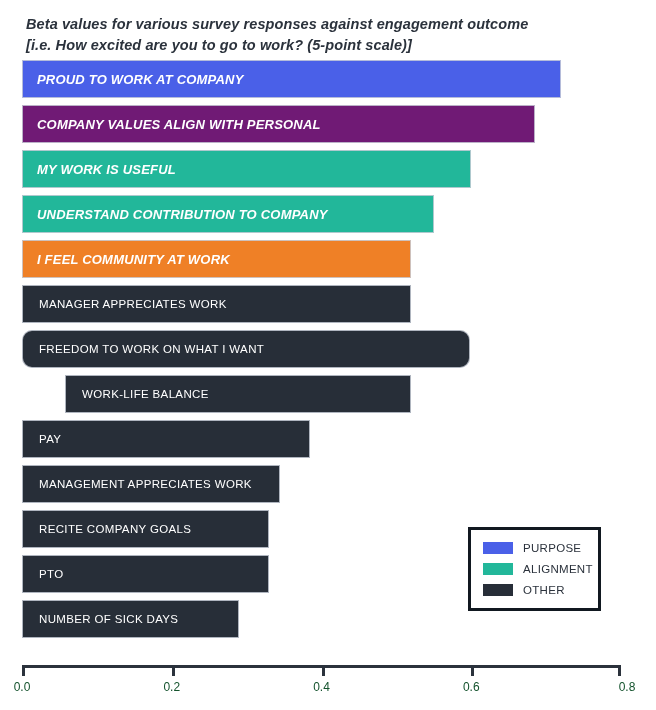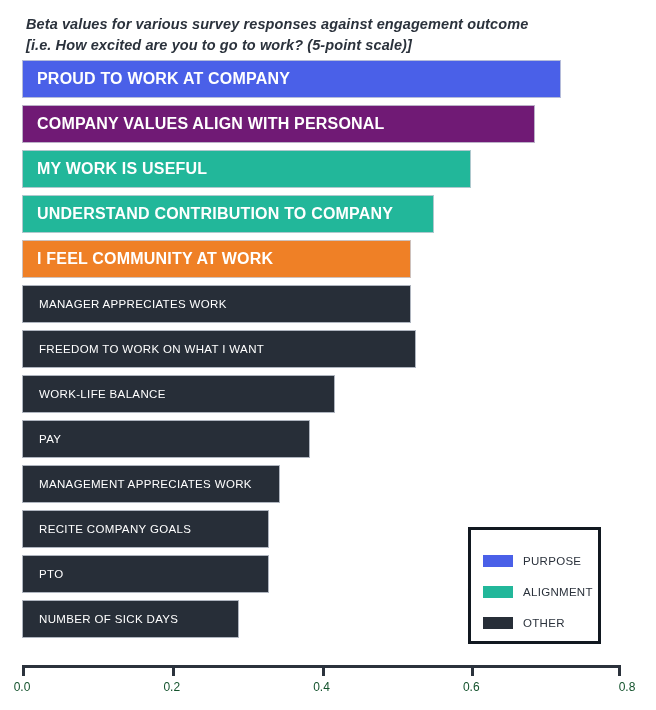--- a/index.html
+++ b/index.html
@@ -57,21 +57,22 @@
   }
   .bar-label {
     color: #ffffff;
     font-size: 11.5px;
     padding-left: 16px;
     letter-spacing: 0.35px;
     white-space: nowrap;
   }
   .bar.highlight .bar-label {
     font-weight: bold;
-    font-size: 16px;
+    font-style: italic;
+    font-size: 13px;
     letter-spacing: 0.2px;
     padding-left: 14px;
   }
 
   
   #x-axis {
     position: absolute;
     left: 22px;
     top: 665px;
     width: 599px;
@@ -110,21 +111,20 @@
     box-sizing: border-box;
     background: #ffffff;
     border: 3px solid #111820;
     padding: 9px 10px 9px 12px;
   }
   .legend-item {
     display: flex;
     align-items: center;
     height: 18px;
     margin-bottom: 3px;
-    margin-top: 13px;
   }
   .legend-item:last-child { margin-bottom: 0; }
   .legend-swatch {
     width: 30px;
     height: 12px;
     flex: 0 0 auto;
   }
   .legend-text {
     margin-left: 10px;
     font-size: 11.5px;
@@ -166,26 +166,26 @@
       <div class="bar highlight" style="width: 389.35px; background: rgb(239, 128, 38);">
         <span class="bar-label">I FEEL COMMUNITY AT WORK</span>
       </div>
     </div>
     <div class="bar-row" style="top: 227px; height: 38px;">
       <div class="bar" style="width: 389.35px; background: rgb(39, 46, 56);">
         <span class="bar-label">MANAGER APPRECIATES WORK</span>
       </div>
     </div>
     <div class="bar-row" style="top: 272px; height: 38px;">
-      <div class="bar" style="width: 394px; background: rgb(39, 46, 56);">
+      <div class="bar" style="width: 448px; background: rgb(39, 46, 56); border-radius: 10px;">
         <span class="bar-label">FREEDOM TO WORK ON WHAT I WANT</span>
       </div>
     </div>
     <div class="bar-row" style="top: 317px; height: 38px;">
-      <div class="bar" style="width: 313px; background: rgb(39, 46, 56);">
+      <div class="bar" style="width: 346px; background: rgb(39, 46, 56); margin-left: 43px;">
         <span class="bar-label">WORK-LIFE BALANCE</span>
       </div>
     </div>
     <div class="bar-row" style="top: 362px; height: 38px;">
       <div class="bar" style="width: 288.269px; background: rgb(39, 46, 56);">
         <span class="bar-label">PAY</span>
       </div>
     </div>
     <div class="bar-row" style="top: 407px; height: 38px;">
       <div class="bar" style="width: 258.319px; background: rgb(39, 46, 56);">

